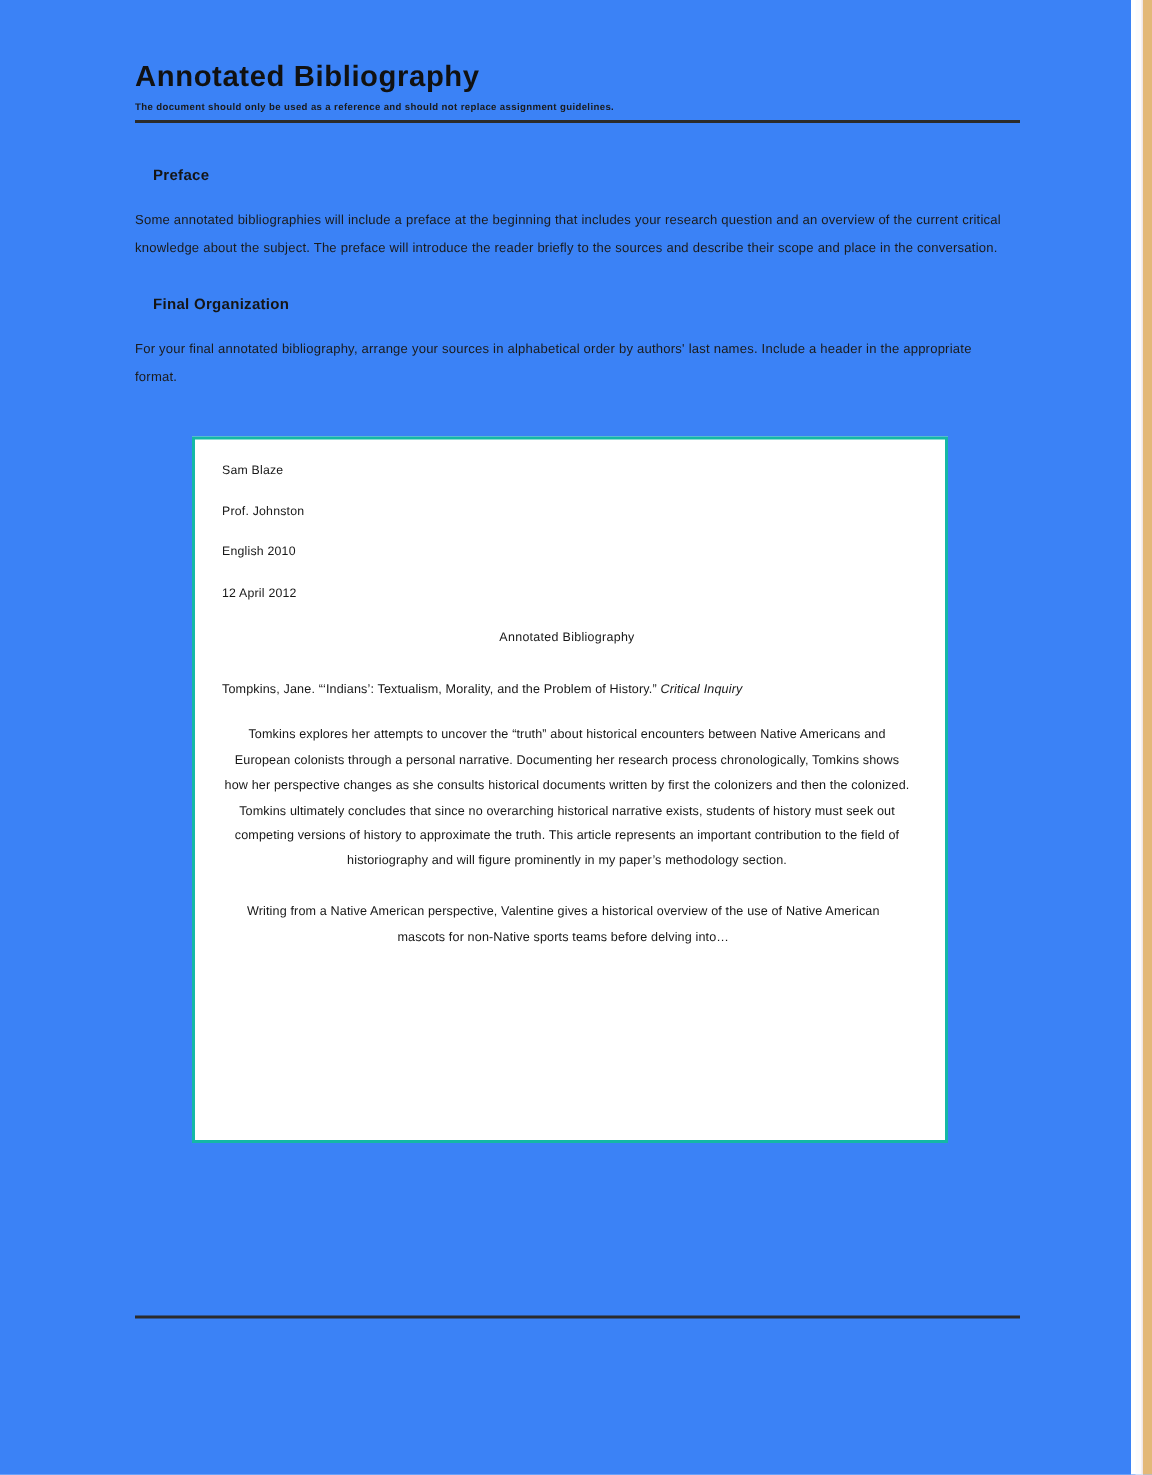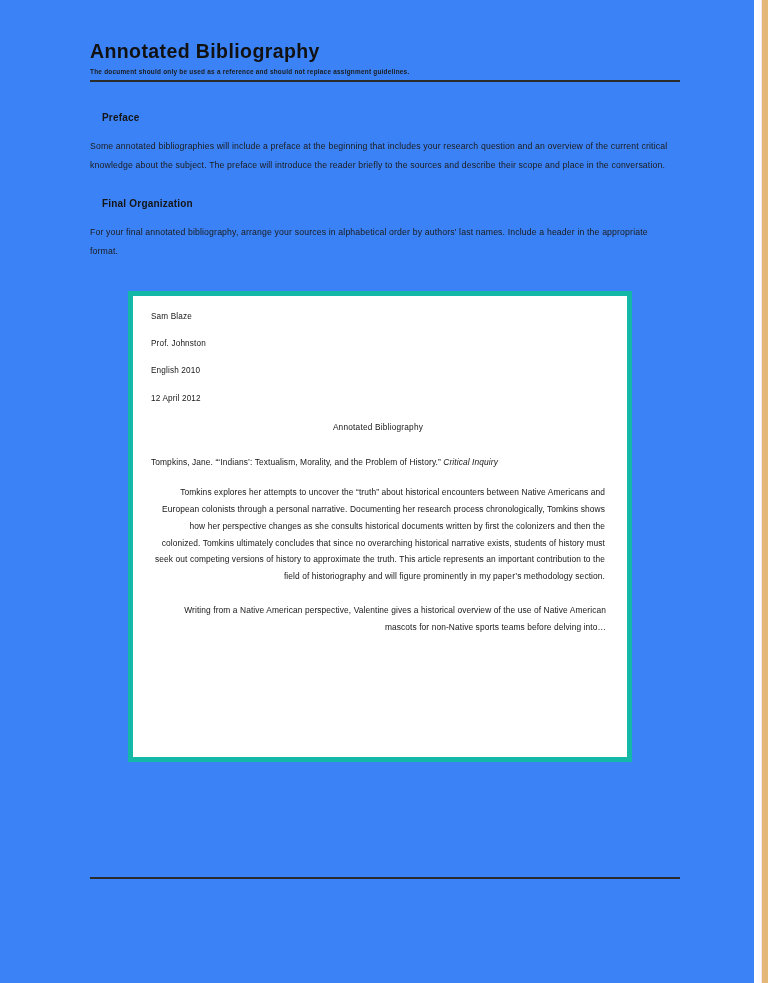--- a/index.html
+++ b/index.html
@@ -102,21 +102,21 @@
     width: 580px;
   }
 
   
   #example-box {
     position: absolute;
     left: 128px;
     top: 291px;
     width: 504px;
     height: 471px;
-    border: 5px solid #14b8a6;
+    border: 2px solid #14b8a6;
     box-sizing: border-box;
     background: #ffffff;
   }
   #example-inner {
     padding: 17px 22px 0 18px;
   }
   .mla-head-line {
     font-size: 8.2px;
     color: #171717;
     line-height: 1.0;
@@ -142,21 +142,21 @@
   }
   .citation em, .annotation em {
     font-style: italic;
   }
   .annotation {
     font-size: 8.4px;
     color: #171717;
     line-height: 2.0;
     letter-spacing: 0.1px;
     margin: 14px 0 0 0;
-    text-align: right;
+    text-align: center;
   }
   #annotation-two {
     margin-top: 17px;
     width: 455px;
   }
   #citation-two-block {
     margin-top: 24px;
   }
 
   

